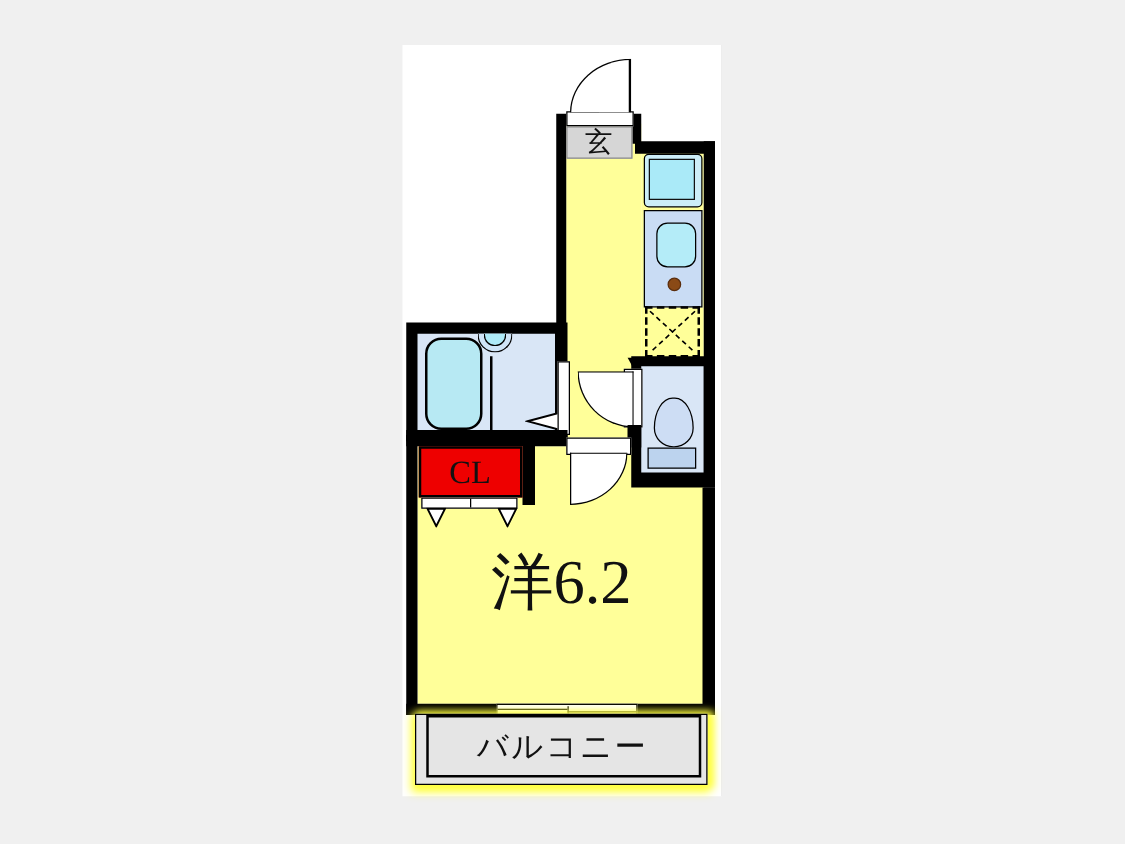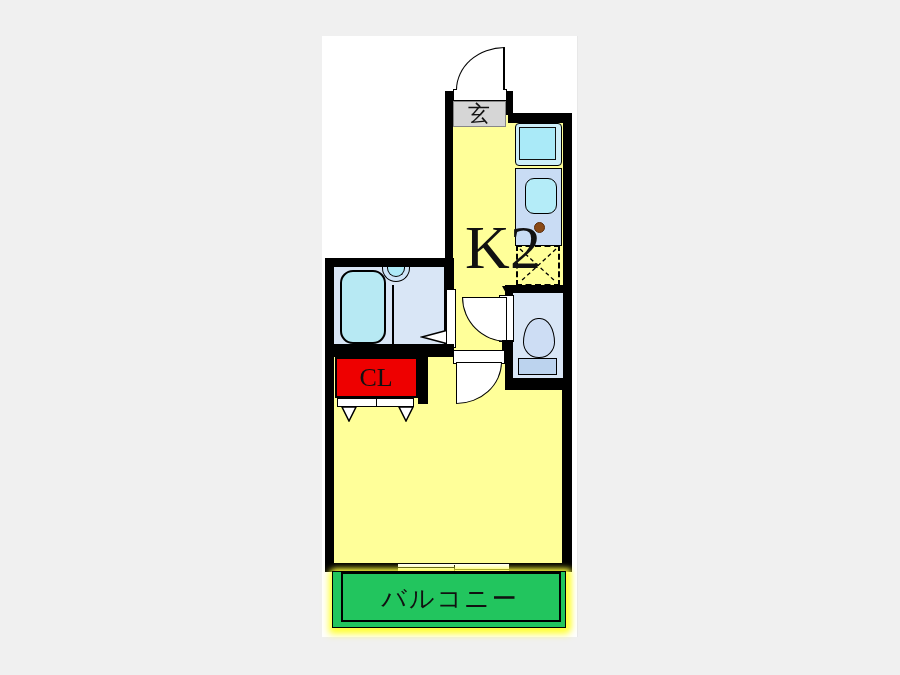--- a/index.html
+++ b/index.html
@@ -78,42 +78,42 @@
   <div class="abs" style="left:193px;top:132px;width:47px;height:78px;background:#c9dcf4;border:1px solid #000;box-sizing:border-box;">
     <div class="abs" style="left:9px;top:9px;width:32px;height:36px;background:#b4ecf8;border:1.5px solid #000;border-radius:9px;box-sizing:border-box;"></div>
   </div>
   <div class="abs" style="left:212px;top:186px;width:11px;height:11px;background:#8a4a16;border:1px solid #5a2d0c;border-radius:50%;box-sizing:border-box;"></div>
   <div class="abs" style="left:194px;top:209px;width:44px;height:41px;border:2px dashed #000;box-sizing:border-box;">
     <svg width="40" height="37" viewBox="0 0 40 37">
       <line x1="2" y1="2" x2="38" y2="35" stroke="#000" stroke-width="1.3" stroke-dasharray="4 3"></line>
       <line x1="38" y1="2" x2="2" y2="35" stroke="#000" stroke-width="1.3" stroke-dasharray="4 3"></line>
     </svg>
   </div>
-  <div class="abs label" style="left:181px;top:211px;font-size:62px;">K2</div>
 
   <div class="abs opening" style="left:131px;top:314px;width:50px;height:12px;"></div>
   <div class="abs door-disc" style="left:134px;top:326px;width:46px;height:42px;border-bottom-right-radius:100% 100%;"></div>
 
   <div class="abs" style="left:13px;top:321px;width:83px;height:41px;background:#ee0000;border:2px solid #000;box-sizing:border-box;"></div>
   <div class="abs label" style="left:54px;top:342px;font-size:26px;">CL</div>
   <div class="abs" style="left:15px;top:362px;width:77px;height:9px;background:#fff;border:1px solid #000;box-sizing:border-box;">
     <div class="abs" style="left:50%;top:0;width:0;height:100%;border-left:1px solid #000;"></div>
   </div>
   <svg class="abs" style="left:19px;top:370px;" width="16" height="16" viewBox="0 0 16 16">
     <polygon points="1,1 15,1 8,15" fill="#fff" stroke="#000" stroke-width="1.5"></polygon>
   </svg>
   <svg class="abs" style="left:76px;top:370px;" width="16" height="16" viewBox="0 0 16 16">
     <polygon points="1,1 15,1 8,15" fill="#fff" stroke="#000" stroke-width="1.5"></polygon>
   </svg>
 
+  <div class="abs label" style="left:127px;top:429px;font-size:50px;">洋6.2</div>
 
   <div class="abs" style="left:75px;top:527px;width:113px;height:10px;background:#fff;border:1px solid #000;box-sizing:border-box;">
     <div class="abs" style="left:0;top:3px;width:50%;height:0;border-top:1px solid #000;"></div>
     <div class="abs" style="left:50%;top:5px;width:50%;height:0;border-top:1px solid #000;"></div>
     <div class="abs" style="left:50%;top:1px;width:0;height:6px;border-left:1px solid #000;"></div>
   </div>
 
-  <div class="abs" style="left:10px;top:535px;width:234px;height:57px;background:#22c55e;border:1px solid #000;box-sizing:border-box;box-shadow:0 3px 7px 3px rgba(255,255,60,0.95), 3px 0 6px 2px rgba(255,255,60,0.9);">
+  <div class="abs" style="left:10px;top:535px;width:234px;height:57px;background:#e5e5e5;border:1px solid #000;box-sizing:border-box;box-shadow:0 3px 7px 3px rgba(255,255,60,0.95), 3px 0 6px 2px rgba(255,255,60,0.9);">
     <div class="abs" style="left:8px;right:4px;top:0;bottom:5px;border:2px solid #000;"></div>
     <div class="abs label" style="left:117px;top:26px;font-size:25px;letter-spacing:2px;">バルコニー</div>
   </div>
 
 </div>
 
 </body></html>

